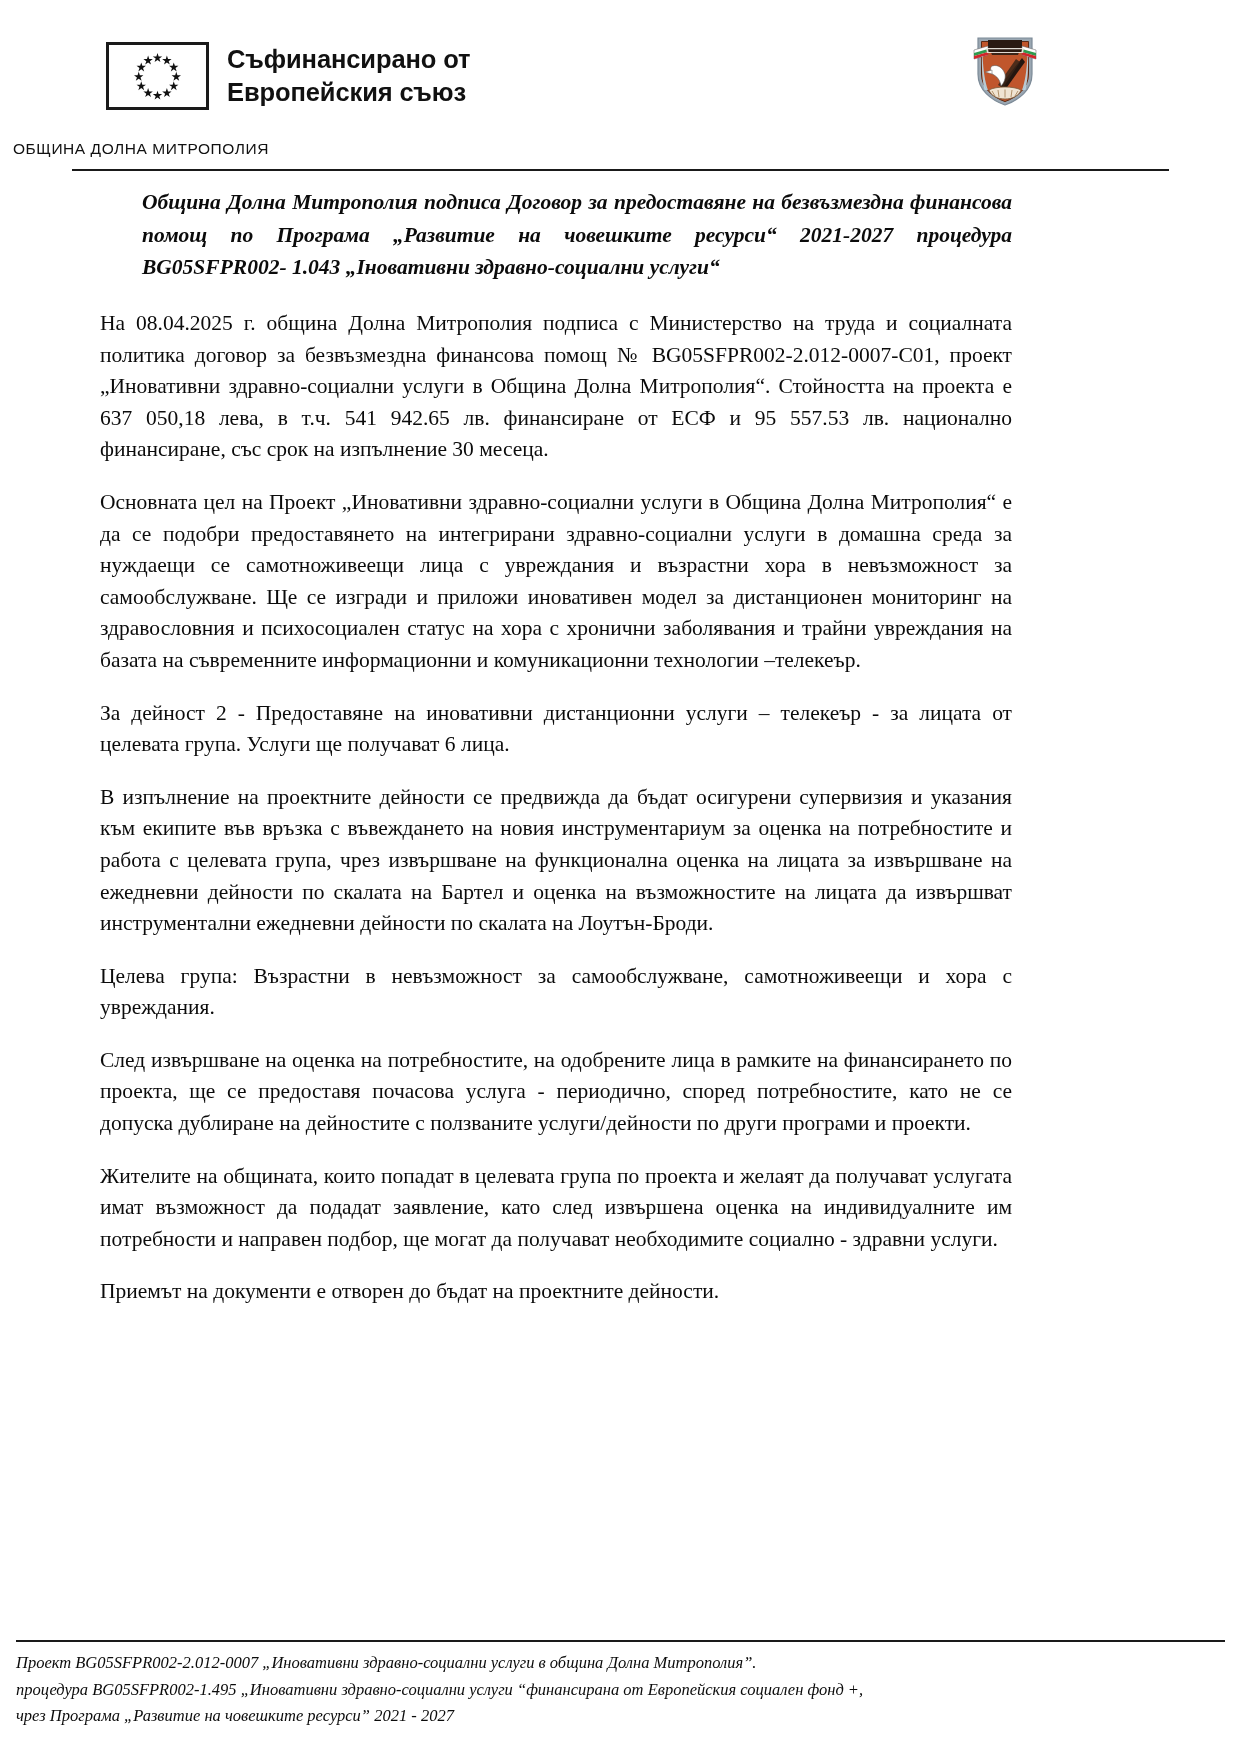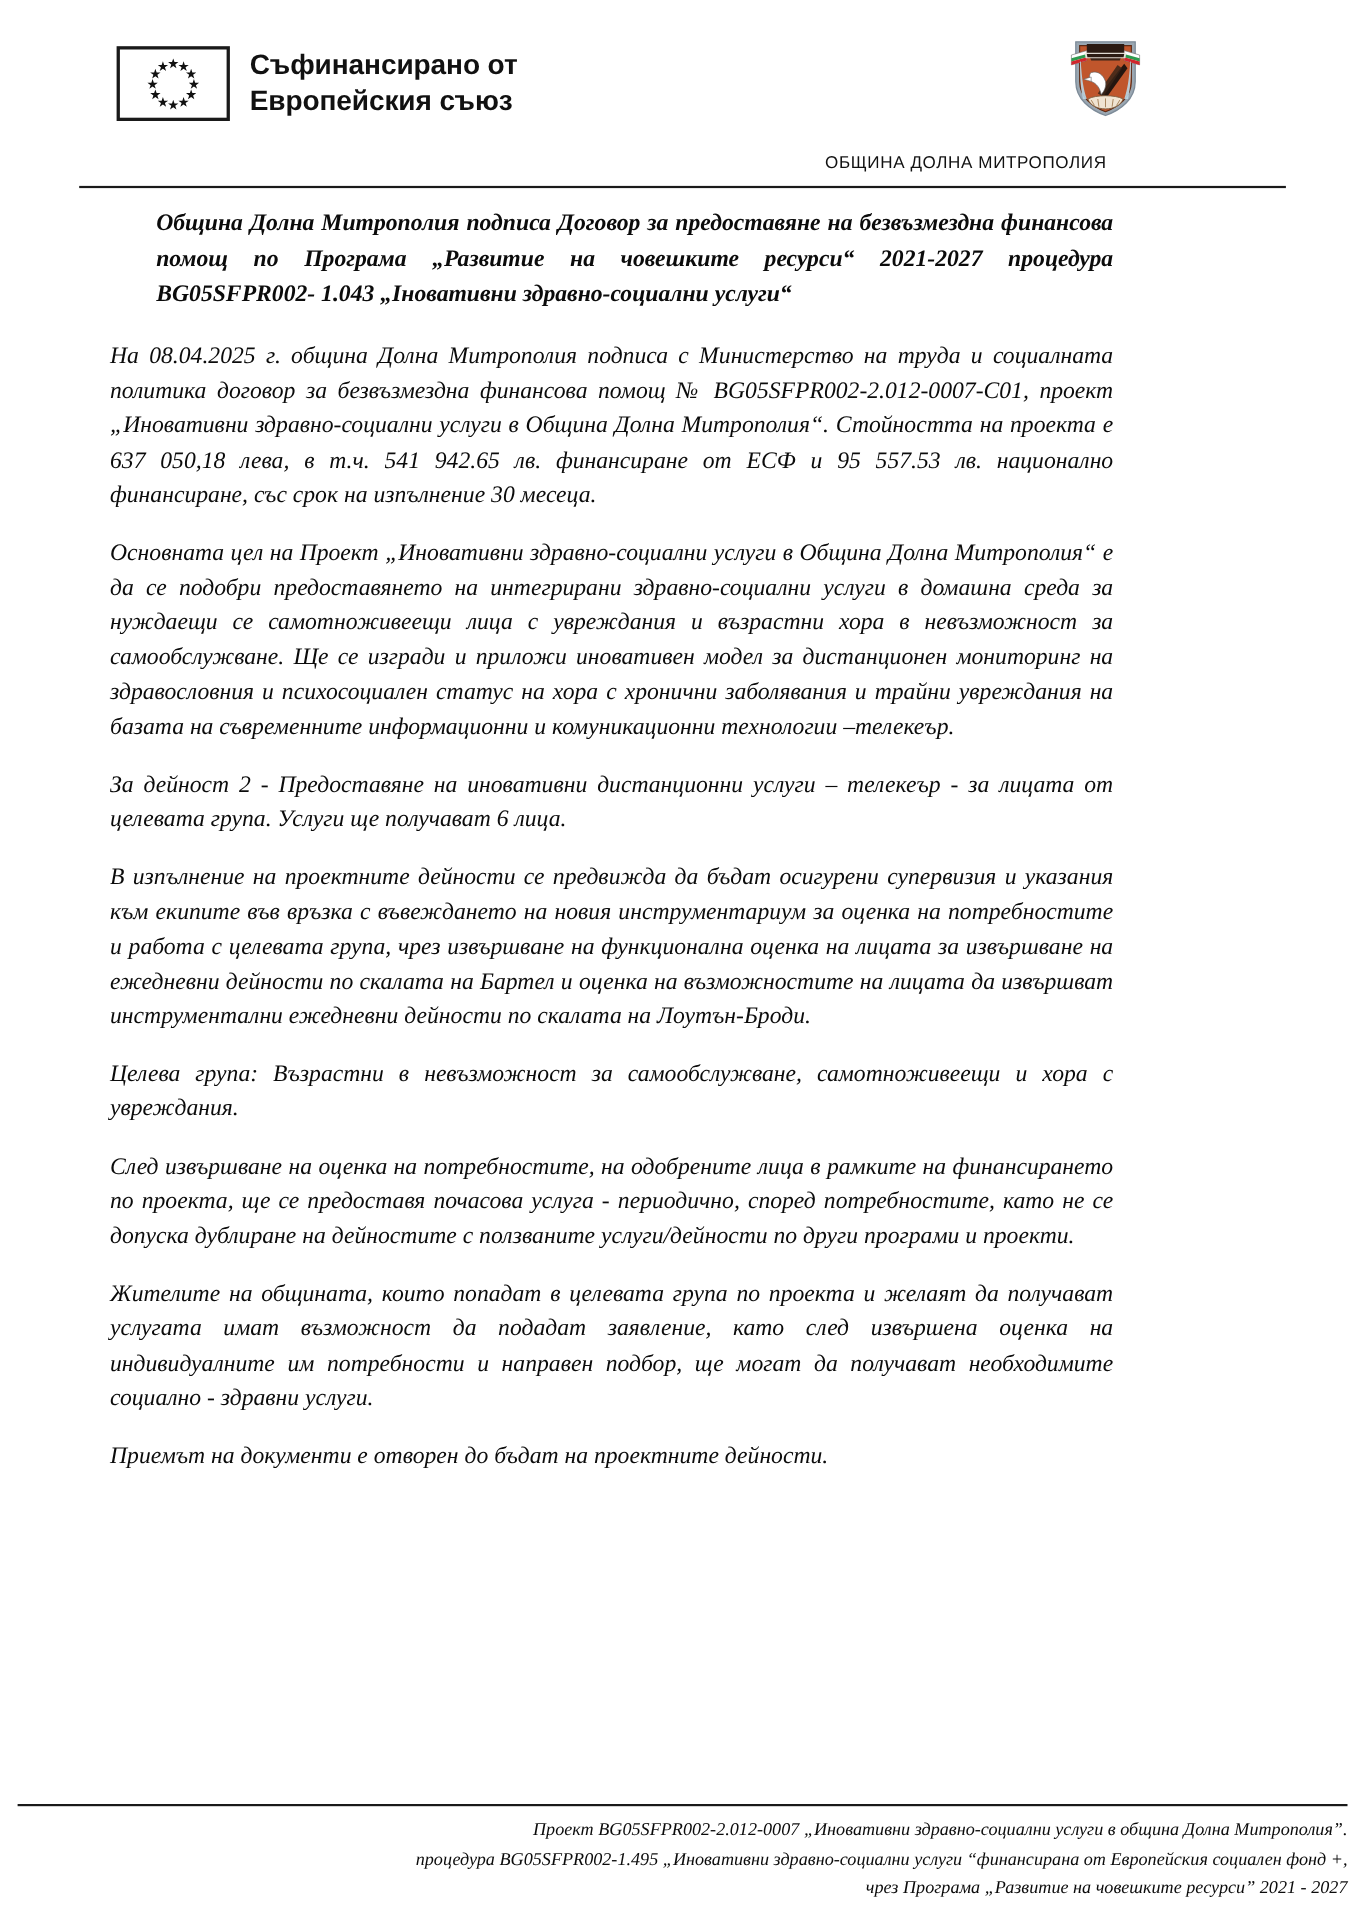--- a/index.html
+++ b/index.html
@@ -59,24 +59,23 @@
     position: absolute;
     left: 972px;
     top: 28px;
     width: 66px;
     height: 82px;
   }
   .coat-block svg { display: block; width: 100%; height: 100%; }
 
   .muni-name {
     position: absolute;
-    left: 0;
+    left: 13px;
     top: 140px;
     width: 1006px;
-    text-align: right;
     font-family: "Liberation Sans", "DejaVu Sans", sans-serif;
     font-size: 15.5px;
     letter-spacing: 0.55px;
     color: #111111;
   }
 
   .hrule-top {
     position: absolute;
     left: 72px;
     top: 169px;
@@ -87,21 +86,20 @@
 
   
   .content {
     position: absolute;
     left: 100px;
     top: 186px;
     width: 912px;
   }
   p.para {
     margin: 0 0 21px 0;
-    font-style: italic;
     font-size: 21.5px;
     line-height: 1.47;
     text-align: justify;
     text-justify: inter-word;
     color: #0b0b0b;
   }
   p.title-para {
     margin: 0 0 24px 0;
     padding-left: 42px;
     font-style: italic;
@@ -120,21 +118,21 @@
     top: 1640px;
     width: 1209px;
     height: 0;
     border-top: 2px solid #1a1a1a;
   }
   .footer {
     position: absolute;
     left: 16px;
     top: 1650px;
     width: 1209px;
-    text-align: right;
+    text-align: left;
   }
   .footer .fline {
     font-style: italic;
     font-size: 16.5px;
     line-height: 1.62;
     color: #0b0b0b;
     white-space: nowrap;
   }
 </style>
 </head>

